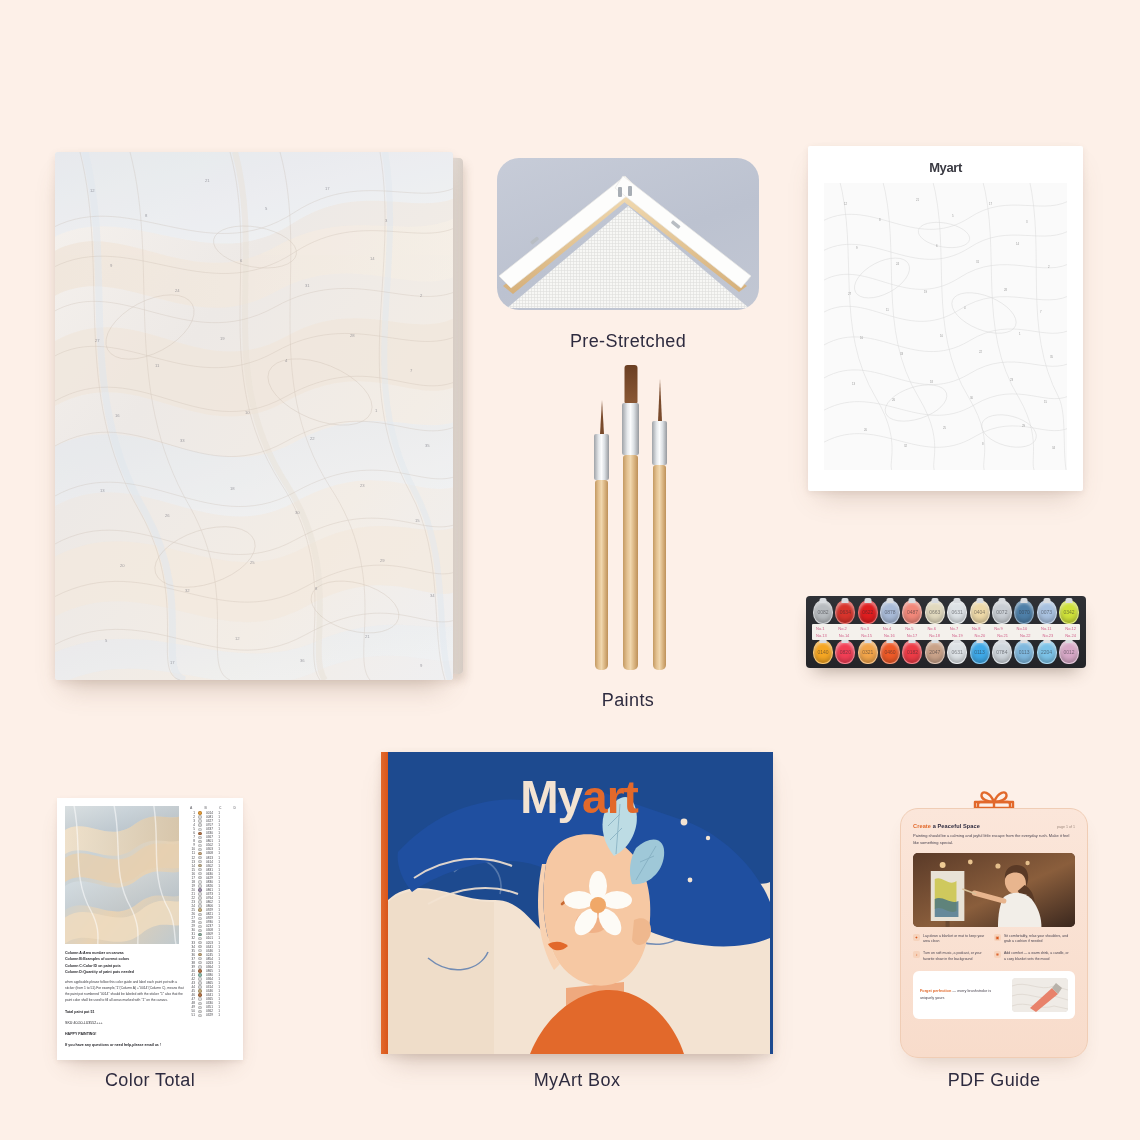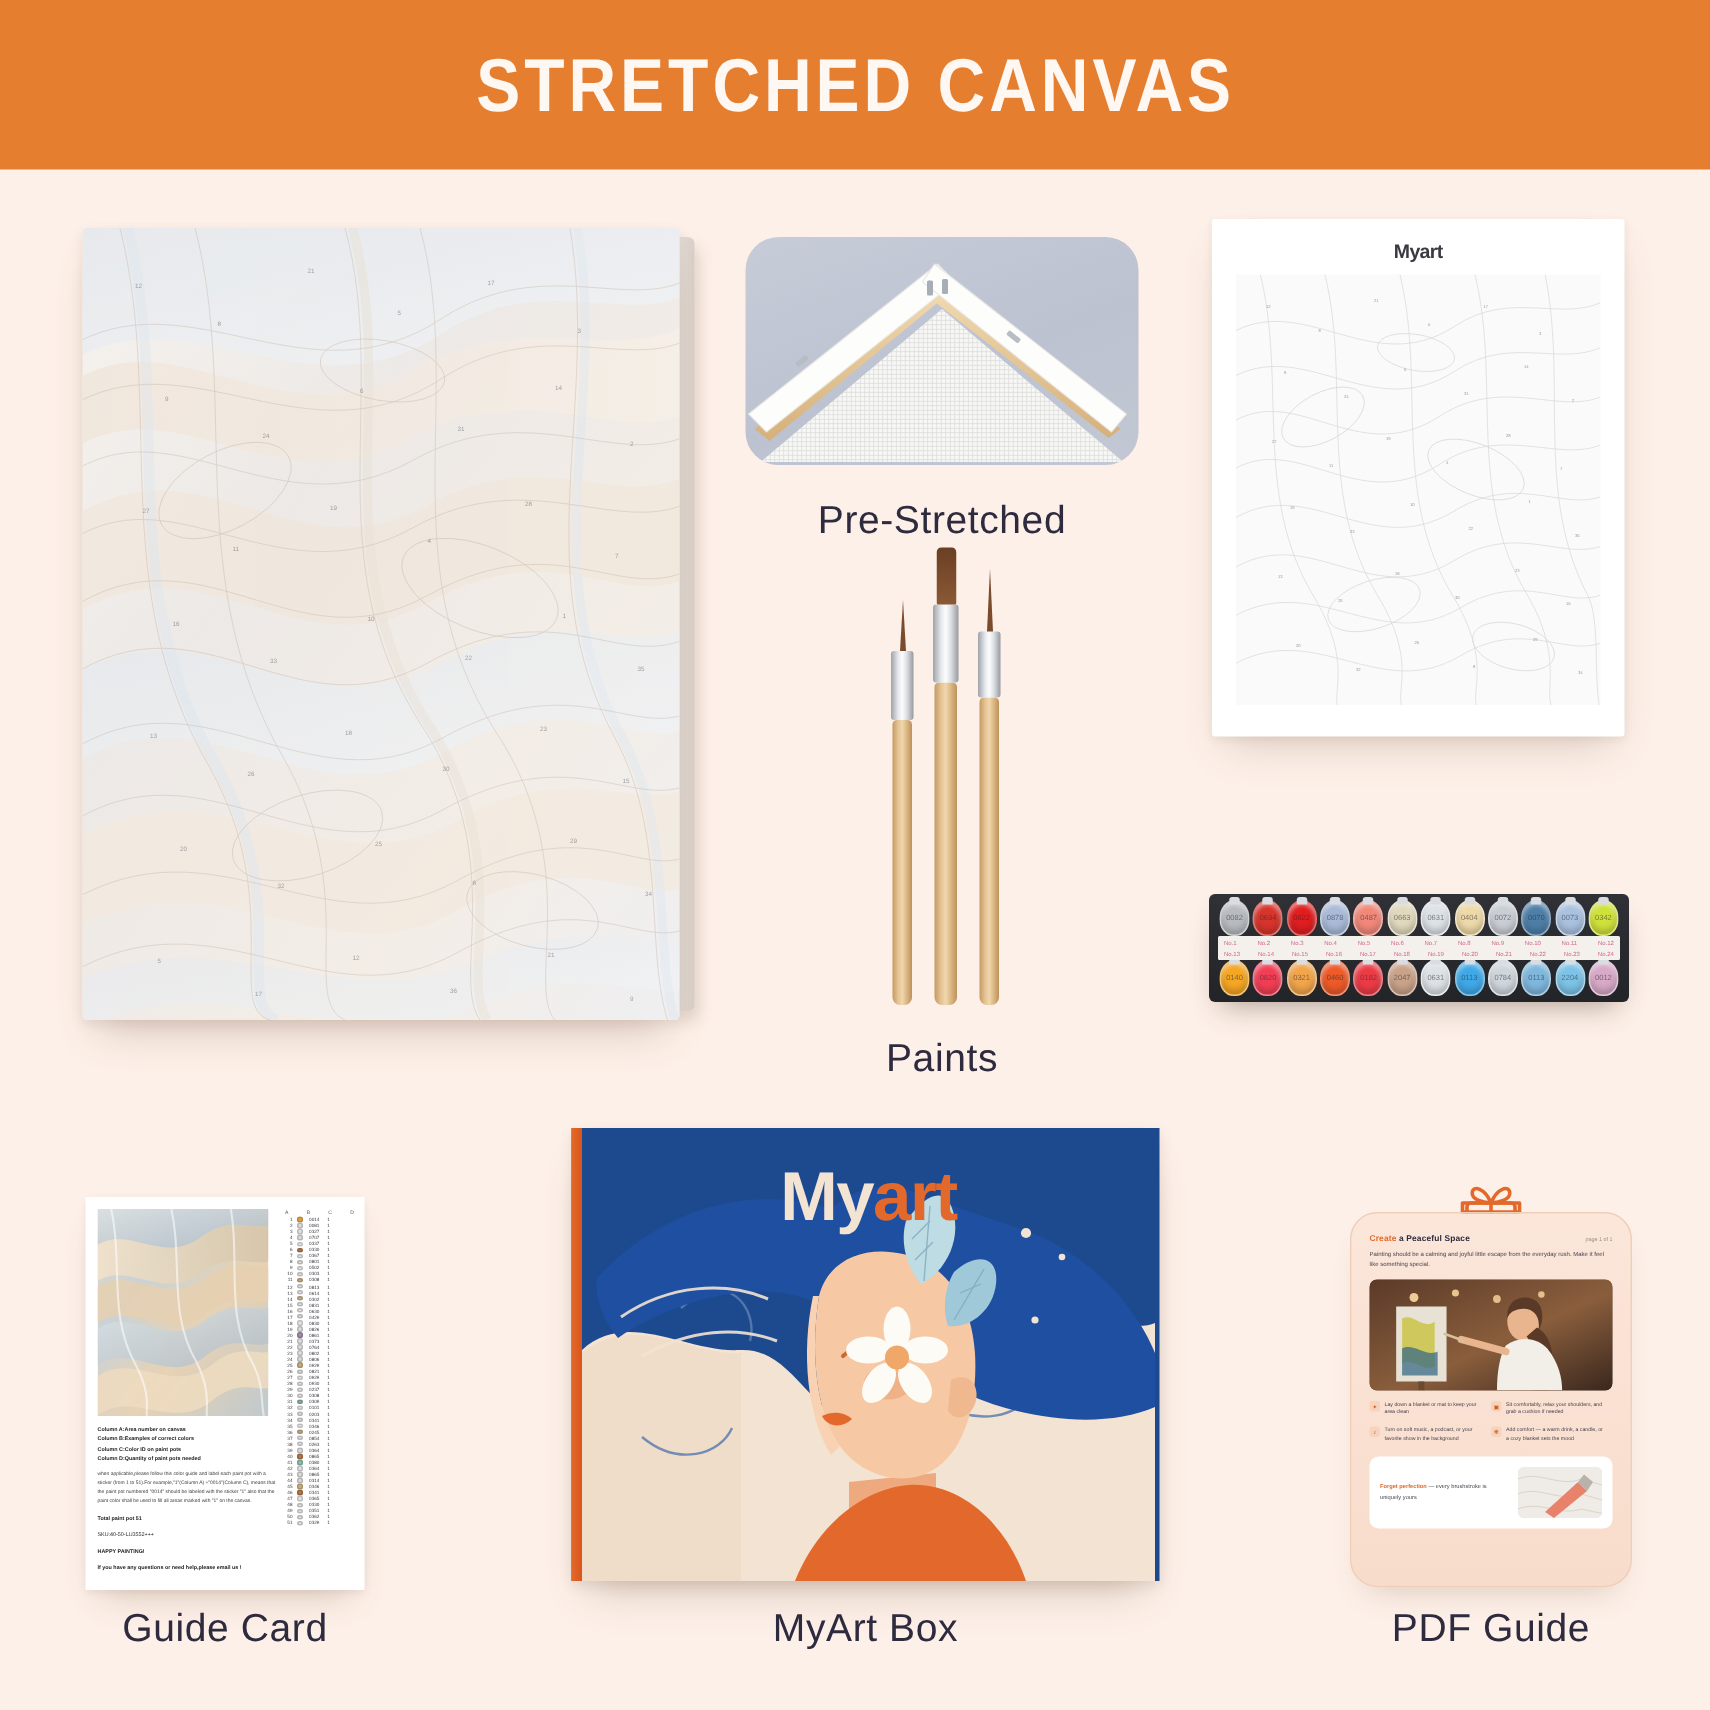--- a/index.html
+++ b/index.html
@@ -19,21 +19,21 @@
   }
   .header-title {
     color: #FEF7F2; font-size: 50px; font-weight: 700; letter-spacing: 3px;
     font-family: "Liberation Sans Narrow", "Liberation Sans", sans-serif;
     transform: scaleX(0.88); white-space: nowrap;
   }
 
   
   .caption {
     position: absolute; text-align: center; color: #2E2B3F;
-    font-size: 26px; font-weight: 400; letter-spacing: .4px; white-space: nowrap;
+    font-size: 18px; font-weight: 400; letter-spacing: .4px; white-space: nowrap;
   }
 
   
   .canvas-wrap { position: absolute; left: 55px; top: 152px; width: 398px; height: 528px; }
   .canvas-body {
     position: absolute; inset: 0; border-radius: 3px; overflow: hidden;
     box-shadow: 0 16px 26px -10px rgba(120,90,70,.30), 0 3px 8px rgba(120,90,70,.12);
     background: #F4F0EC;
   }
   .canvas-edge {
@@ -182,23 +182,20 @@
   .pdf-callout .thumb {
     width: 56px; height: 34px; border-radius: 4px; overflow: hidden; position: relative;
     background: linear-gradient(135deg,#EDEAE6,#DCD6D0);
   }
 </style>
 </head>
 <body>
 
 <div class="page">
 
-  <div class="header">
-    <div class="header-title">STRETCHED CANVAS</div>
-  </div>
 
   <div class="canvas-wrap">
     <div class="canvas-edge"></div>
     <div class="canvas-body">
       <svg class="marble" viewBox="0 0 398 528" preserveAspectRatio="none">
         <defs>
           <linearGradient id="mg1" x1="0" y1="0" x2="1" y2="1">
             <stop offset="0" stop-color="#F6F2EE"></stop>
               <stop offset=".35" stop-color="#EDE9E6"></stop>
             <stop offset=".7" stop-color="#F3EDE6"></stop>
@@ -987,21 +984,21 @@
               <span class="b">
                 <i style="background:#E2E2E2"></i>
               </span>
               <span class="c">0329</span>
               <span class="d">1</span>
             </div>
           </div>
       </div>
     </div>
   </div>
-  <div class="caption" style="left:50px; top:1070px; width:200px;">Guide Card</div>
+  <div class="caption" style="left:50px; top:1070px; width:200px;">Color Total</div>
 
   <div class="box-wrap">
     <div class="box-body">
       <div class="box-inner">
         <svg viewBox="0 0 382 302" width="382" height="302" style="position:absolute;left:0;top:0;">
           <rect width="382" height="302" fill="#1D4A8F"></rect>
 
           <path d="M0,148 C30,120 70,150 105,148 C140,146 150,190 190,205 C230,220 265,160 310,140 C345,124 370,136 382,130 L382,302 L0,302 Z" fill="#F3E3D2"></path>
           <path d="M0,150 C35,122 72,152 106,150 L106,302 L0,302 Z" fill="#EFDDC9"></path>
 

